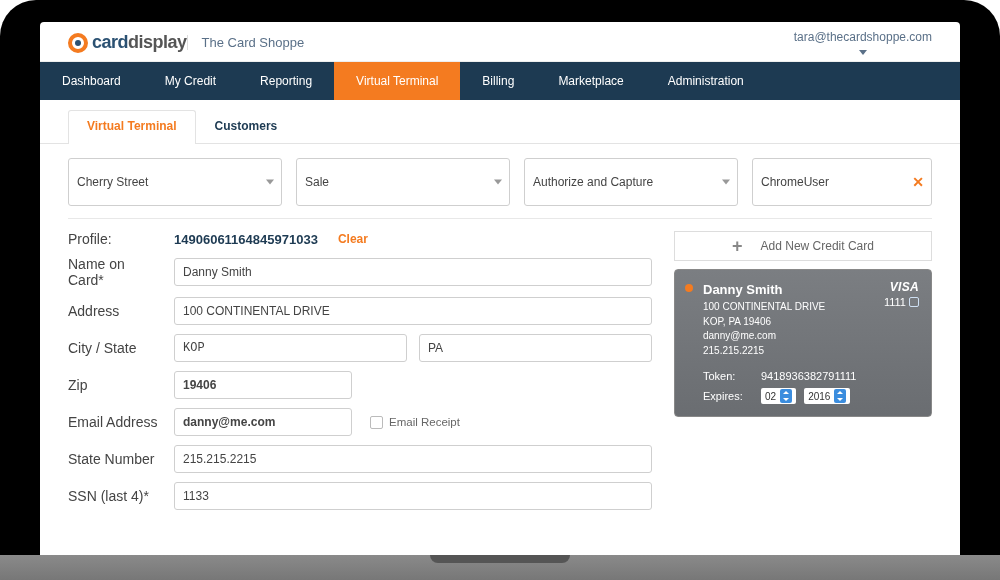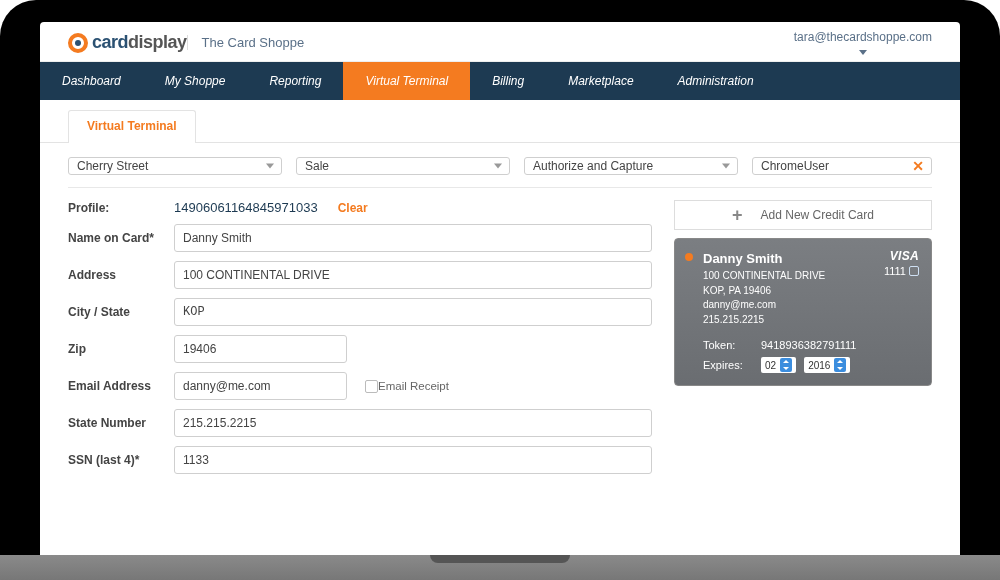--- a/index.html
+++ b/index.html
@@ -16,47 +16,47 @@
 .logo-mark { width: 20px; height: 20px; border-radius: 50%; border: 4px solid #f47b20; position: relative; }
 .logo-mark::after { content:""; position:absolute; inset:3px; background:#2b5172; border-radius:50%; }
 .logo-text { font-size: 18px; font-weight: 600; color: #555; letter-spacing: -0.5px; }
 .logo-text .bold { color: #2b5172; font-weight: 800; }
 .brand-subtitle { border-left: 1px solid #ddd; padding-left: 14px; color: #5a7088; font-size: 13px; }
 .user-menu { margin-left: auto; color: #5a7088; font-size: 12px; display: flex; align-items: center; gap: 6px; cursor: pointer; flex-direction: column; }
 .caret { width:0; height:0; border-left:4px solid transparent; border-right:4px solid transparent; border-top:5px solid #5a7088; }
 
 
 .nav { background: #1d3a52; display: flex; }
-.nav-item { color: #fff; padding: 12px 22px; font-size: 12px; cursor: pointer; font-style: italic; }
+.nav-item { color: #fff; padding: 12px 22px; font-size: 12px; cursor: pointer; }
 .nav-item.active { background: #f47b20; }
 
 
 .tabs { display: flex; padding: 10px 28px 0 28px; border-bottom: 1px solid #e3e3e3; gap: 0; }
 .tab { padding: 8px 18px 10px 18px; border: 1px solid transparent; border-bottom: none; font-size: 12px; color: #1d3a52; font-weight: 600; cursor: pointer; }
 .tab.active { color: #f47b20; border-color: #e3e3e3; border-radius: 3px 3px 0 0; background:#fff; margin-bottom:-1px; }
 
 
 .content { padding: 14px 28px 10px 28px; }
 .filter-row { display: flex; gap: 14px; align-items: center; padding-bottom: 12px; border-bottom: 1px solid #e8e8e8; margin-bottom: 12px; }
 .select-box { flex: 1 1 0; position: relative; }
-.select-box .field, .chrome-field { width: 100%; height: 18px; border: 1px solid #cfcfcf; border-radius: 3px; padding: 0 26px 0 8px; background: #fff; font-size: 12px; color: #444; display:flex; align-items:center; }
+.select-box .field, .chrome-field { width: 100%; height: 48px; border: 1px solid #cfcfcf; border-radius: 3px; padding: 0 26px 0 8px; background: #fff; font-size: 12px; color: #444; display:flex; align-items:center; }
 .select-caret { position:absolute; right:8px; top:50%; transform:translateY(-50%); width:0;height:0;border-left:4px solid transparent;border-right:4px solid transparent;border-top:5px solid #999; }
 .chrome-wrap { flex: 0 0 180px; position: relative; }
 .chrome-field { padding-right: 26px; }
 .clear-x { position:absolute; right:8px; top:50%; transform:translateY(-50%); color:#f47b20; font-weight:bold; font-size:14px; cursor:pointer; }
 
 .form-area { display: flex; gap: 22px; align-items: flex-start; }
 .form-left { flex: 1 1 auto; }
 .form-row { display: flex; align-items: center; margin-bottom: 9px; gap: 12px; }
-.label { flex: 0 0 94px; font-size: 12px; color: #444; font-weight: 700; }
-.profile-val { color: #1d3a52; font-weight: 400; font-size: 13px; }
+.label { flex: 0 0 94px; font-size: 14px; color: #444; font-weight: 400; }
+.profile-val { color: #1d3a52; font-weight: 700; font-size: 13px; }
 .clear-link { color: #f47b20; margin-left: 8px; cursor: pointer; font-weight: 600; font-size: 12px; }
 .txt { flex: 1 1 auto; height: 28px; border: 1px solid #cfcfcf; border-radius: 3px; padding: 0 8px; font-size: 12px; color:#444; background:#fff; }
-.txt.sm { flex: 0 0 144px; }
-.cb-wrap { display:flex; align-items:center; margin-left:6px; font-size:11.5px; color:#666; }
+.txt.sm { flex: 0 0 144px; font-weight: bold; }
+.cb-wrap { display:flex; align-items:center; gap:6px; margin-left:6px; font-size:11.5px; color:#666; }
 .cb { width:13px; height:13px; border:1px solid #bbb; border-radius:2px; }
 
 
 .card-panel { flex: 0 0 258px; }
 .add-card { display:flex; align-items:center; justify-content:center; gap:18px; height:30px; border:1px solid #ddd; color:#666; font-size:12px; margin-bottom:8px; cursor:pointer; background:#fff; }
 .plus { font-size:18px; font-weight:bold; color:#888; line-height:1; }
 .ccard { background: linear-gradient(#7b7e82,#6a6d71); border:1px solid #888; border-radius:4px; padding:12px 14px 12px 14px; color:#fff; font-size:11px; position:relative; }
 .ccard .dot { width:8px; height:8px; background:#f47b20; border-radius:50%; position:absolute; left:10px; top:14px; }
 .ccard .cname { font-weight:700; font-size:13px; margin-left:14px; margin-bottom:3px; }
 .ccard .cline { margin-left:14px; font-size:10px; line-height:1.45; }
@@ -86,30 +86,31 @@
     </div>
     <div class="brand-subtitle">The Card Shoppe</div>
     <div class="user-menu">
      <span>tara@thecardshoppe.com</span>
      <span class="caret"></span>
     </div>
    </div>
 
    <div class="nav">
     <div class="nav-item">Dashboard</div>
-    <div class="nav-item">My Shoppe</div>
+    <div class="nav-item">My Credit</div>
     <div class="nav-item">Reporting</div>
     <div class="nav-item active">Virtual Terminal</div>
     <div class="nav-item">Billing</div>
     <div class="nav-item">Marketplace</div>
     <div class="nav-item">Administration</div>
    </div>
 
    <div class="tabs">
     <div class="tab active">Virtual Terminal</div>
+    <div class="tab">Customers</div>
    </div>
 
    <div class="content">
     <div class="filter-row">
      <div class="select-box">
       <div class="field">Cherry Street</div>
       <span class="select-caret"></span>
      </div>
      <div class="select-box">
       <div class="field">Sale</div>
@@ -136,20 +137,21 @@
        <div class="label">Name on Card*</div>
        <input class="txt" value="Danny Smith" style="">
       </div>
       <div class="form-row">
        <div class="label">Address</div>
        <input class="txt" value="100 CONTINENTAL DRIVE" style="">
       </div>
       <div class="form-row">
        <div class="label">City / State</div>
        <input class="txt" style="flex: 1 1 0%; font-family: Liberation Mono, monospace;" value="KOP">
+       <input class="txt" style="flex: 1 1 0%;" value="PA">
       </div>
       <div class="form-row">
        <div class="label">Zip</div>
        <input class="txt sm" value="19406" style="">
       </div>
       <div class="form-row">
        <div class="label">Email Address</div>
        <input class="txt sm" value="danny@me.com" style="">
        <div class="cb-wrap">
         <span class="cb"></span>

